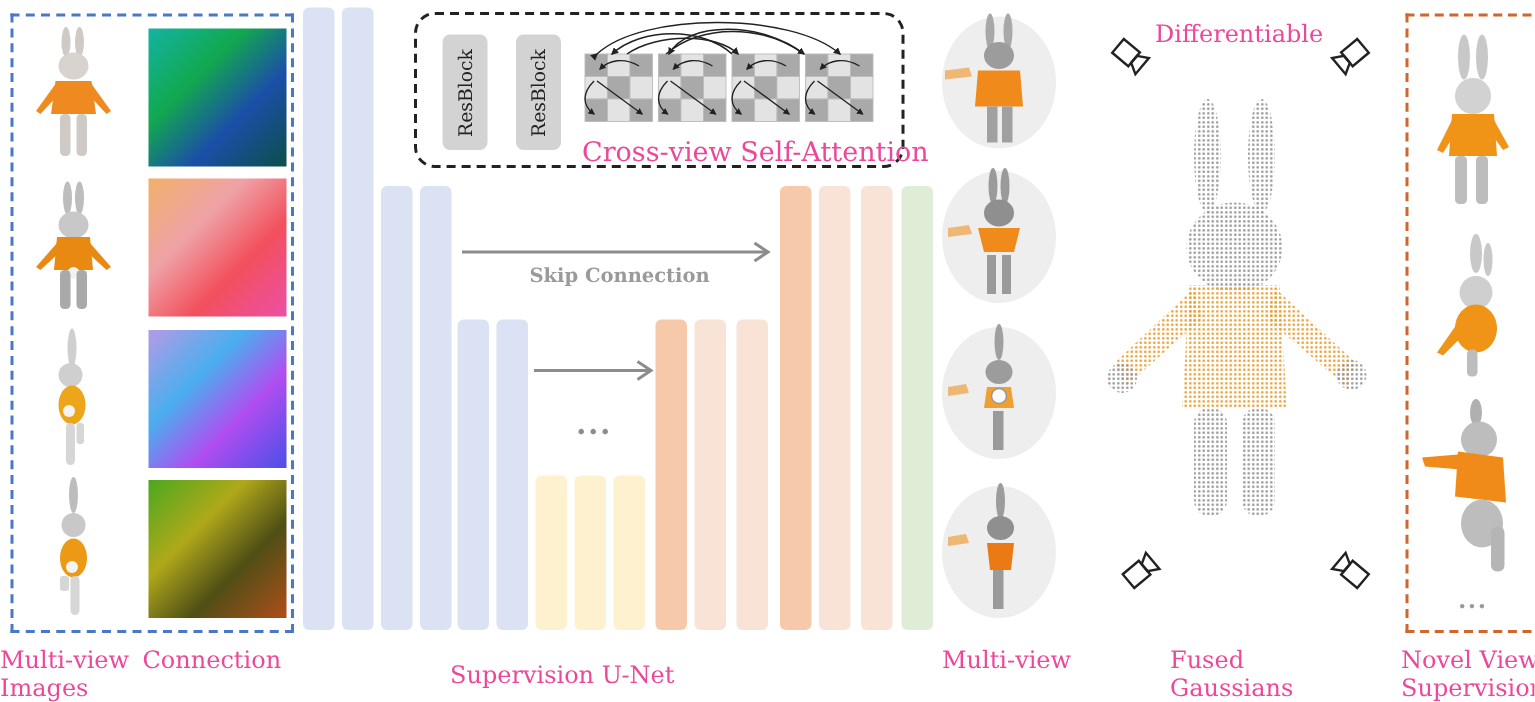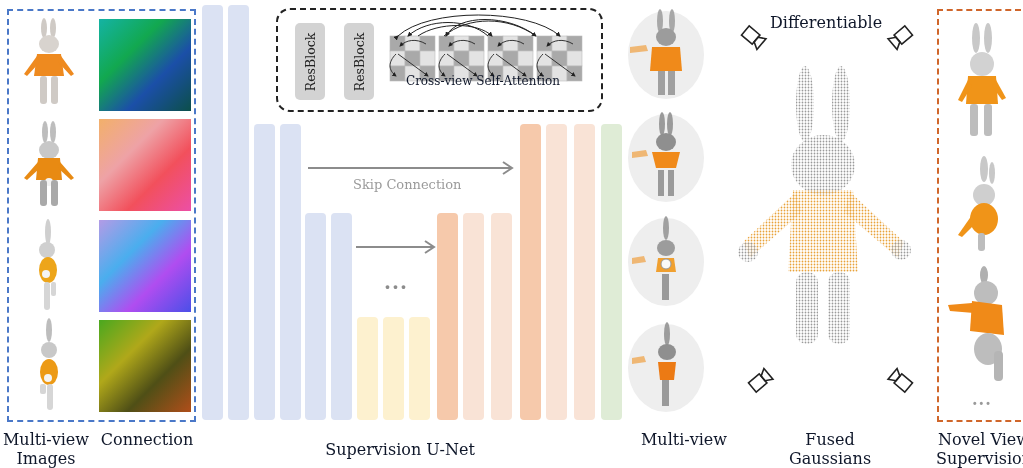--- a/index.html
+++ b/index.html
@@ -1,33 +1,33 @@
 <!DOCTYPE html>
 <html><head>
 <meta charset="utf-8">
 <style>
   html, body { margin:0; padding:0; background:#ffffff; }
   body { width:1023px; height:468px; position:relative; overflow:hidden;
          font-family:"DejaVu Serif","Liberation Serif",serif; color:#111; }
   .abs { position:absolute; }
-  .lbl { position:absolute; text-align:center; font-size:16px; line-height:19px; color:#0f172a; white-space:nowrap; }
+  .lbl { position:absolute; font-size:16px; line-height:19px; color:#ec4899; white-space:nowrap; }
   .dashbox-blue { position:absolute; left:7px; top:9px; width:189px; height:413px; border:2px dashed #4a78c8; box-sizing:border-box; }
   .dashbox-orange { position:absolute; left:937px; top:9px; width:84px; height:413px; border:2px dashed #d0662a; box-sizing:border-box; border-right:none; }
   .ray { position:absolute; left:99px; width:92px; height:92px; }
   .bunny { position:absolute; }
   .bar { position:absolute; border-radius:4px; }
   .blue { background:#dbe2f3; }
   .yellow { background:#fdf1cf; }
   .orange-d { background:#f6c9ab; }
   .orange-l { background:#f9e3d6; }
   .green { background:#dfecd6; }
   .attn-box { position:absolute; left:276px; top:8px; width:327px; height:104px; border:2px dashed #222; border-radius:14px; box-sizing:border-box; }
   .resblock { position:absolute; top:23px; width:30px; height:77px; background:#d3d3d3; border-radius:5px; }
   .resblock span { position:absolute; left:50%; top:50%; transform:translate(-50%,-50%) rotate(-90deg); font-size:12.5px; white-space:nowrap; color:#222; }
-  .skip-text { position:absolute; left:353px; top:177px; font-size:13px; color:#9a9a9a; }
+  .skip-text { position:absolute; left:353px; top:177px; font-size:13px; color:#9a9a9a;font-weight:bold; }
   .cam { position:absolute; width:30px; height:30px; }
 </style>
 </head>
 <body>
 
 <div class="dashbox-blue"></div>
 
 <svg class="bunny" style="left:18px;top:18px" width="62" height="90" viewBox="0 0 62 90">
   <ellipse cx="26" cy="10" rx="3" ry="10" fill="#cfcac5"></ellipse>
     <ellipse cx="35" cy="10" rx="3" ry="10" fill="#cfcac5"></ellipse>
@@ -172,21 +172,21 @@
       <path d="M157 42 L187 64" fill="none" stroke="#222" stroke-width="0.9" marker-end="url(#ah)"></path>
       <path d="M155 42 C 147 50, 147 58, 155 64" fill="none" stroke="#222" stroke-width="0.9" marker-end="url(#ah)"></path>
       <path d="M185 32 C 175 26, 165 28, 159 34" fill="none" stroke="#222" stroke-width="0.9" marker-end="url(#ah)"></path>
     </g>
   <path d="M10 24 C 40 -4, 140 -4, 172 24" fill="none" stroke="#222" stroke-width="1" marker-end="url(#ah)" marker-start="url(#ah)"></path>
   <path d="M56 24 C 80 4, 120 4, 148 24" fill="none" stroke="#222" stroke-width="1" marker-end="url(#ah)"></path>
   <path d="M100 24 C 80 6, 40 6, 20 24" fill="none" stroke="#222" stroke-width="1" marker-end="url(#ah)"></path>
   <path d="M148 24 C 120 2, 70 2, 58 24" fill="none" stroke="#222" stroke-width="1" marker-end="url(#ah)"></path>
   <path d="M30 24 C 50 10, 90 10, 104 24" fill="none" stroke="#222" stroke-width="1" marker-end="url(#ah)"></path>
 </svg>
-<div class="lbl" style="left:388px;top:72px;width:190px;font-size:12px">Cross-view Self-Attention</div>
+<div class="lbl" style="left:388px;top:92px;width:190px;font-size:18px">Cross-view Self-Attention</div>
 
 <svg class="bunny" style="left:626px;top:5px" width="80" height="98" viewBox="0 0 80 98">
   <ellipse cx="40" cy="50" rx="38" ry="44" fill="#eeeeee"></ellipse>
   <ellipse cx="34" cy="16" rx="3" ry="12" fill="#a8a8a8"></ellipse>
     <ellipse cx="46" cy="16" rx="3" ry="12" fill="#a8a8a8"></ellipse>
   <ellipse cx="40" cy="32" rx="10" ry="9" fill="#9c9c9c"></ellipse>
   <path d="M26 42 L54 42 L56 66 L24 66 Z" fill="#f08a1a"></path>
   <rect x="32" y="66" width="7" height="24" fill="#a0a0a0"></rect>
     <rect x="42" y="66" width="7" height="24" fill="#a0a0a0"></rect>
   <path d="M4 42 L20 40 L22 46 L4 48 Z" fill="#f0a040" opacity="0.7"></path>

